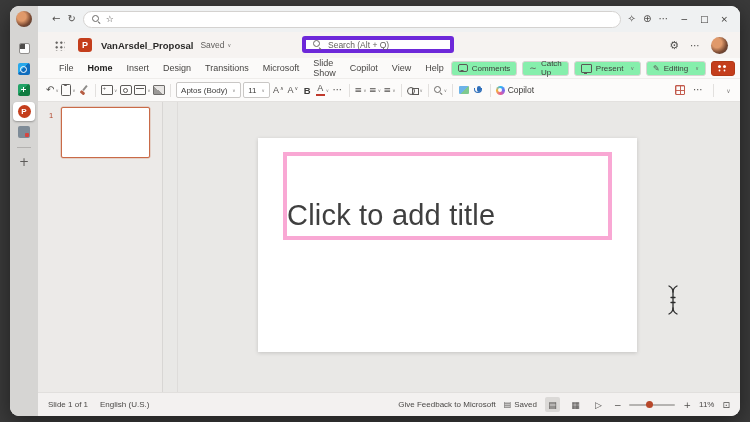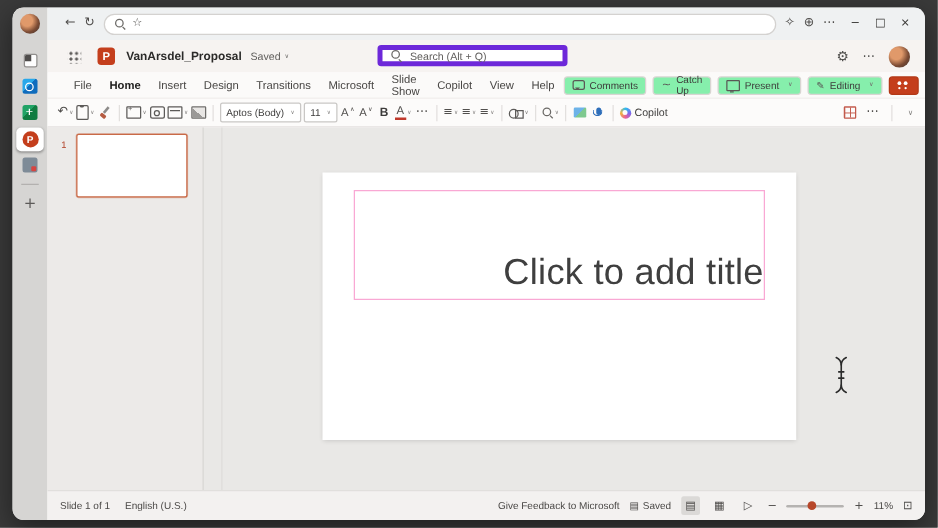--- a/index.html
+++ b/index.html
@@ -105,21 +105,21 @@
   .rb-right{margin-left:auto;display:flex;align-items:center;gap:6px}
 
   
   .content{position:absolute;left:28px;right:0;top:96px;bottom:24px;background:#e9e8e6}
   .thumbs{position:absolute;left:0;top:0;bottom:0;width:125px;background:#eceae8;border-right:1px solid #d8d6d4;box-sizing:border-box}
   .thumb-num{position:absolute;left:11px;top:9px;font-size:7.5px;color:#b1442a}
   .thumb{position:absolute;left:23px;top:5px;width:87px;height:49px;background:#fff;border:1px solid #c96a47;border-radius:2px;box-shadow:0 0 0 .5px rgba(201,106,71,.4)}
   .canvas{position:absolute;left:126px;right:0;top:0;bottom:0}
   .canvas-line{position:absolute;left:13px;top:0;bottom:0;width:1px;background:#dedcda}
   .slide{position:absolute;left:94px;top:36px;width:379px;height:214px;background:#fff;box-shadow:0 1px 4px rgba(0,0,0,.16)}
-  .ph-title{position:absolute;left:25px;top:14px;width:329px;height:88px;border:1px solid #f9a8d4;display:flex;align-items:flex-end;justify-content:flex-end;padding-bottom:6px;box-sizing:border-box}
+  .ph-title{position:absolute;left:25px;top:14px;width:329px;height:88px;border:4px solid #f9a8d4;display:flex;align-items:flex-end;justify-content:flex-start;padding-bottom:6px;box-sizing:border-box}
   .ph-title .ph-text{font-size:29px;color:#3f3f3f;letter-spacing:.2px;line-height:1}
   .ph-sub{position:absolute;left:25px;top:106px;width:329px;height:90px;border:1px solid #e4e2e0;display:flex;align-items:flex-start;justify-content:center;padding-top:7px;box-sizing:border-box}
   .ph-sub .ph-text{font-size:16px;color:#3f3f3f;line-height:1.2}
   .cursor{position:absolute;left:502px;top:182px;width:14px;height:32px}
 
   
   .statusbar{position:absolute;left:28px;right:0;bottom:0;height:24px;background:#f3f1f0;border-top:1px solid #e1dfdd;display:flex;align-items:center;font-size:8px;color:#4a4846;padding:0 10px;box-sizing:border-box}
   .st-left{display:flex;gap:12px}
   .st-right{margin-left:auto;display:flex;align-items:center;gap:8px}
   .notes-grp{display:flex;align-items:center;gap:3px}

